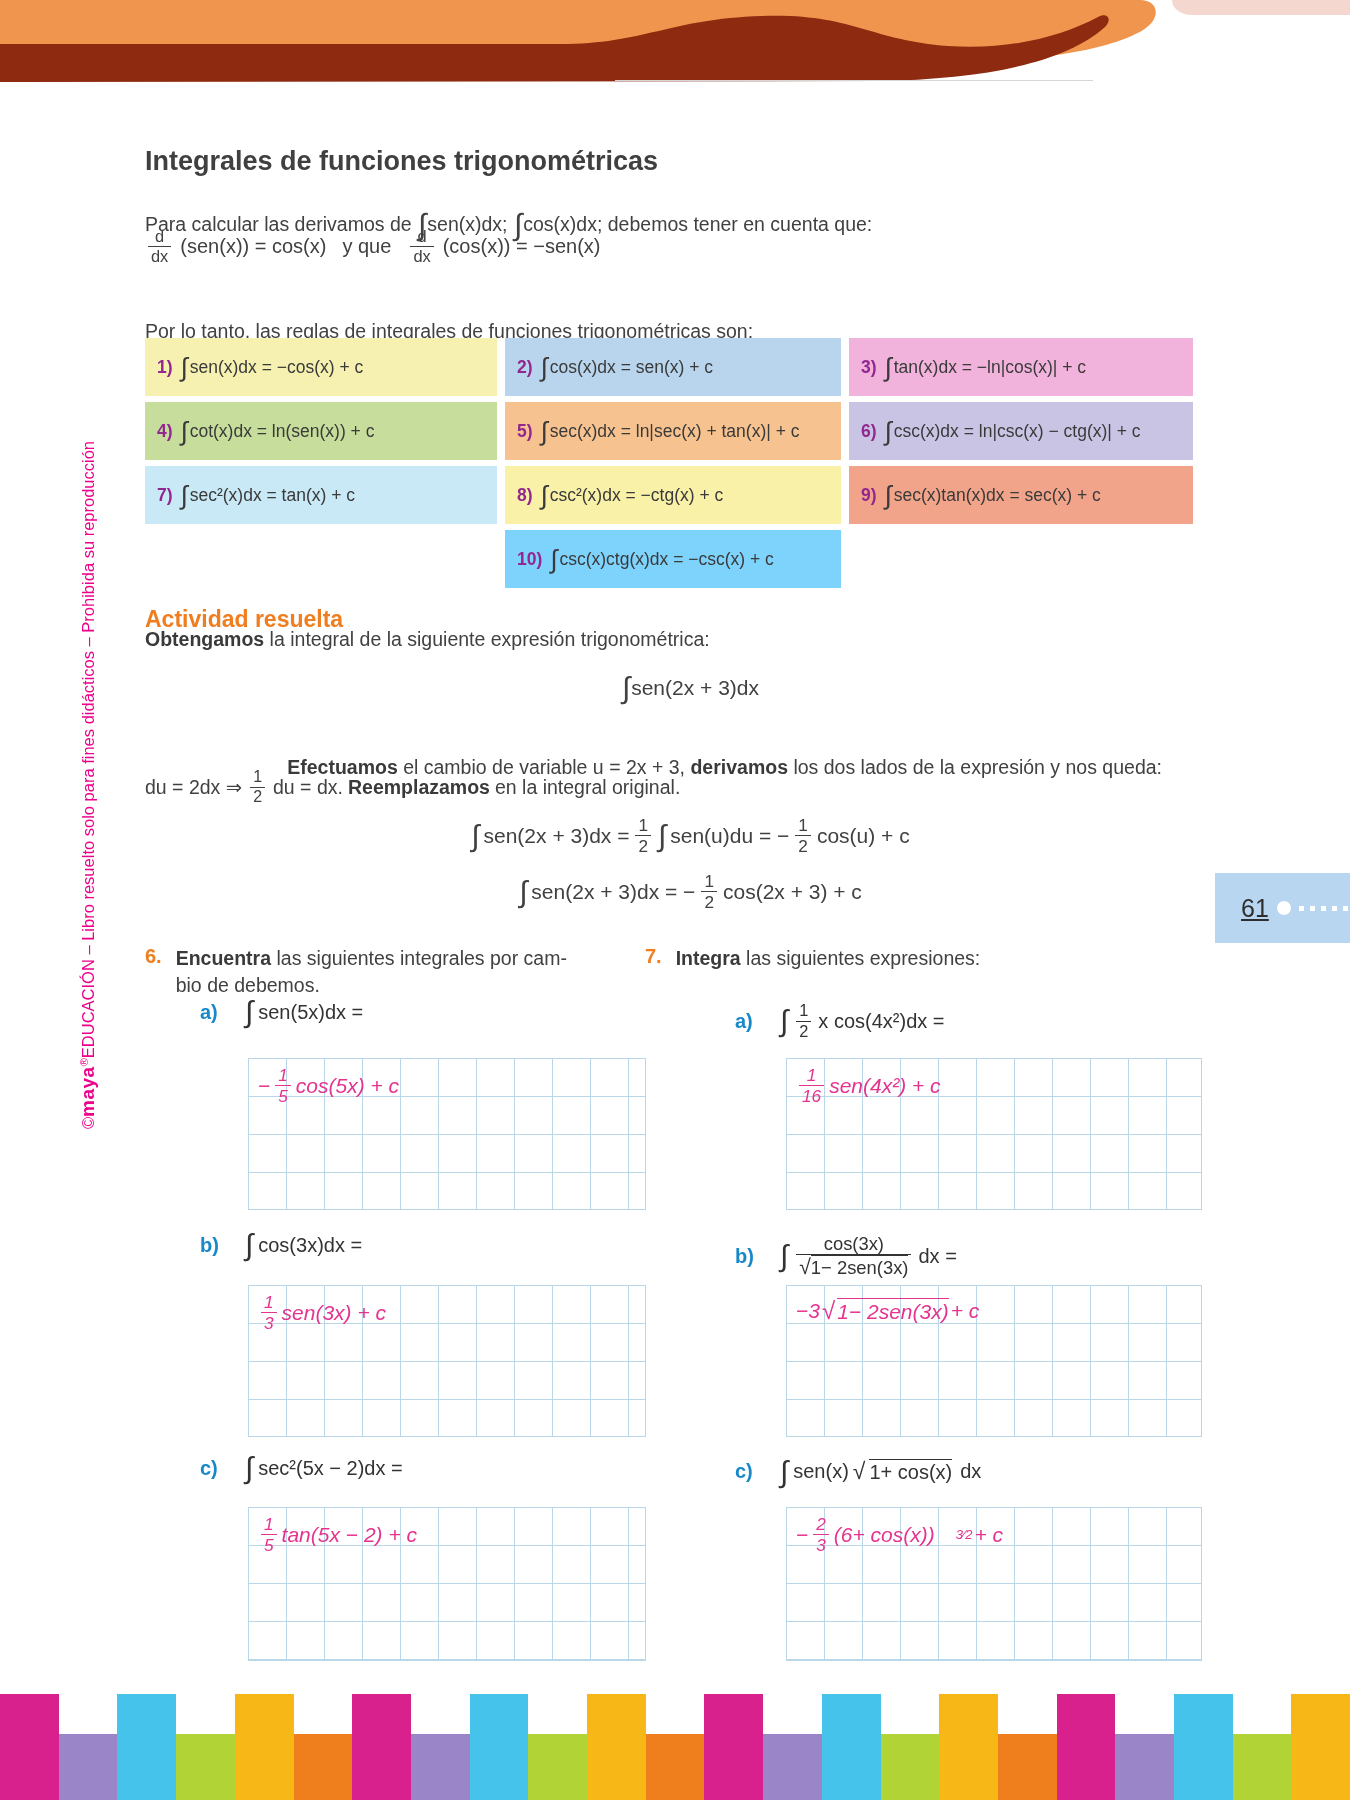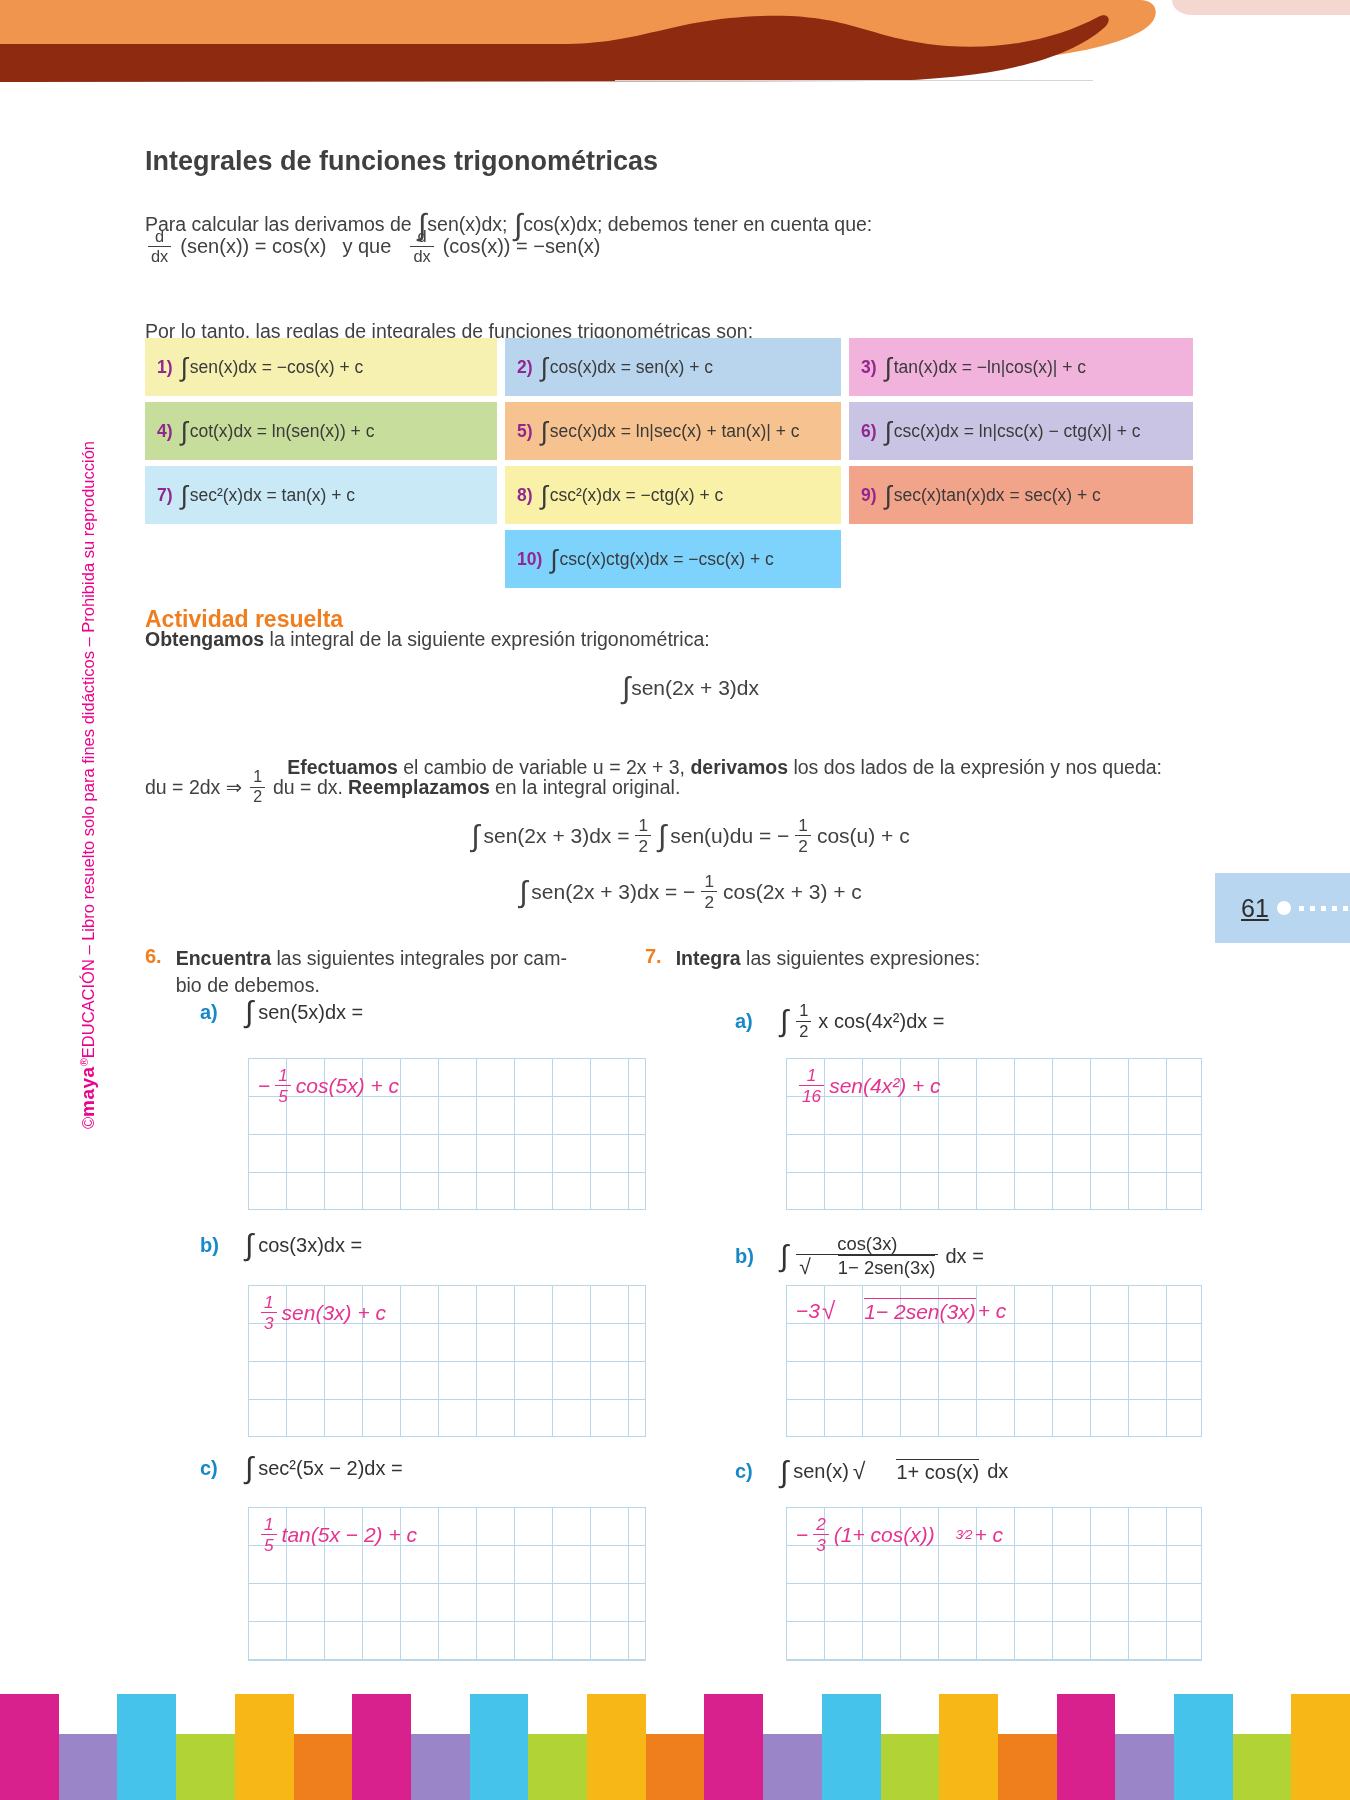--- a/index.html
+++ b/index.html
@@ -63,21 +63,21 @@
   .exnum{font-size:20px;font-weight:bold;color:#f07d1e;}
   .exprompt{font-size:19.5px;line-height:1.38;}
   .exq{position:absolute;font-size:20px;color:#333;display:flex;align-items:center;gap:4px;}
   .exq .lbl{font-size:20px;font-weight:bold;color:#1789c9;width:40px;flex:none;}
   .ansgrid{position:absolute;background:#fff;border:1px solid #b9d7e8;
     background-image:linear-gradient(#b9d7e8 1px,transparent 1px),
                      linear-gradient(90deg,#b9d7e8 1px,transparent 1px);
     background-size:38px 38px;background-position:-1px -1px;}
   .ans{position:absolute;color:#e5338f;font-style:italic;font-size:21px;display:flex;align-items:center;gap:2px;}
   .rad{font-style:normal;font-size:1.15em;}
-  .radbody{border-top:1.7px solid currentColor;padding-top:1px;margin-left:27px;}
+  .radbody{border-top:1.7px solid currentColor;padding-top:1px;}
   .supfrac{font-size:0.62em;vertical-align:0.75em;margin-left:19px;}
 
   
   .band{position:absolute;left:0;bottom:0;width:1350px;height:106px;display:flex;align-items:flex-end;}
   .bar{flex:1;}
   .bt{height:106px;} .bs{height:66px;}
   .cm{background:#d9218e;} .cp{background:#9b85c9;} .cc{background:#45c3ea;}
   .cg{background:#b2d335;} .cy{background:#f7b716;} .co{background:#ef7e1d;}
 </style>
 </head>
@@ -318,21 +318,21 @@
     <span class="radbody">1+ cos(x)</span>
     <span style="margin-left:4px;">dx</span>
   </div>
   <div class="ansgrid" style="left:786px;top:1507px;width:414px;height:152px;"></div>
   <div class="ans" style="left:796px;top:1515px;">
     <span>−</span>
     <span class="frac">
         <span class="fnum">2</span>
         <span class="fden">3</span>
       </span>
-    <span>(1+ cos(x))</span>
+    <span>(6+ cos(x))</span>
     <span class="supfrac">3⁄2</span>
     <span> + c</span>
   </div>
 
   <div class="band">
     <div class="bar bt cm"></div>
     <div class="bar bs cp"></div>
     <div class="bar bt cc"></div>
     <div class="bar bs cg"></div>
     <div class="bar bt cy"></div>

